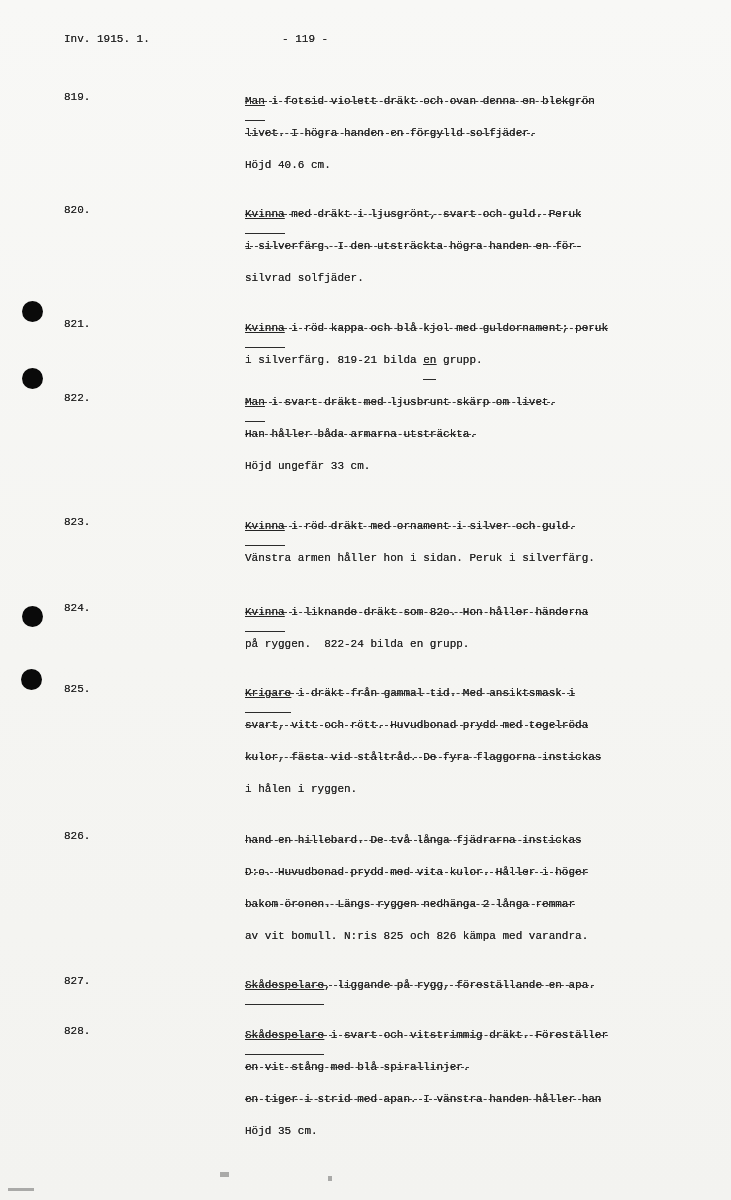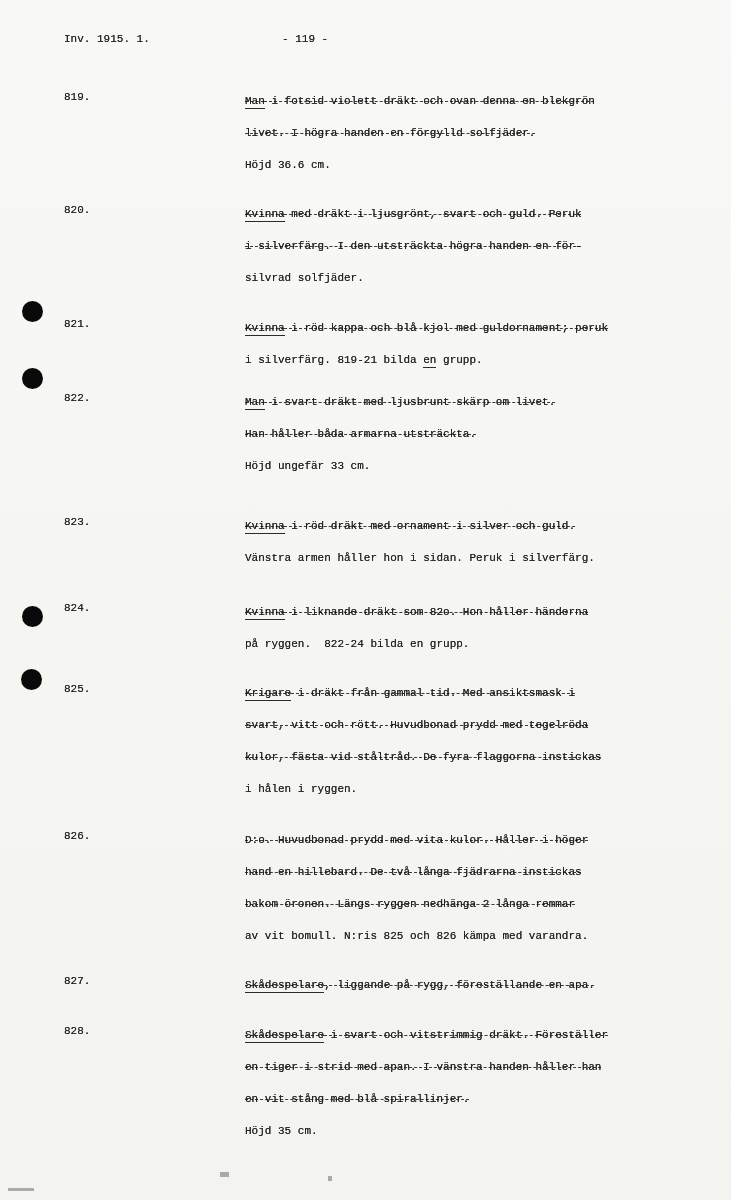--- a/index.html
+++ b/index.html
@@ -18,21 +18,21 @@
     text-shadow:0 0 0.6px rgba(15,15,15,0.75);
     white-space:pre;
   }
   .hdr-inv{position:absolute;left:64px;top:33px;}
   .hdr-page{position:absolute;left:282px;top:33px;}
   .entries{position:absolute;inset:0;}
   .entry{position:absolute;left:64px;}
   .num{position:absolute;left:0;top:0;}
   .body{margin-left:181px;}
   .line{height:32px;line-height:20px;}
-  .u{border-bottom:1.4px solid #2b2b2b;padding-bottom:1px;}
+  .u{border-bottom:1.4px solid #2b2b2b;padding-bottom:13px;text-decoration:underline;}
   .smudge{
     text-decoration:line-through;
     text-decoration-style:dashed;
     text-decoration-color:rgba(30,30,30,0.28);
     text-decoration-thickness:1px;
   }
   .hole{position:absolute;background:#0a0a0a;border-radius:50%;}
   .artifact{position:absolute;background:rgba(110,110,110,0.55);}
 </style>
 </head>
@@ -40,21 +40,21 @@
 
 <div class="page">
   <div class="txt hdr-inv">Inv. 1915. 1.</div>
   <div class="txt hdr-page">- 119 -</div>
   <div class="entries">
       <div class="entry" style="top: 91px;">
         <div class="num txt">819.</div>
         <div class="body">
           <div class="line txt smudge"><span class="u">Man</span><span> i fotsid violett dräkt och ovan denna en blekgrön</span></div>
           <div class="line txt smudge"><span>livet. I högra handen en förgylld solfjäder.</span></div>
-          <div class="line txt"><span>Höjd 36.6 cm.</span></div>
+          <div class="line txt"><span>Höjd 40.6 cm.</span></div>
         </div>
       </div>
       <div class="entry" style="top: 204px;">
         <div class="num txt">820.</div>
         <div class="body">
           <div class="line txt smudge"><span class="u">Kvinna</span><span> med dräkt i ljusgrönt, svart och guld. Peruk</span></div>
           <div class="line txt smudge"><span>i silverfärg. I den utsträckta högra handen en för-</span></div>
           <div class="line txt"><span>silvrad solfjäder.</span></div>
         </div>
       </div>
@@ -92,38 +92,38 @@
         <div class="body">
           <div class="line txt smudge"><span class="u">Krigare</span><span> i dräkt från gammal tid. Med ansiktsmask i</span></div>
           <div class="line txt smudge"><span>svart, vitt och rött. Huvudbonad prydd med tegelröda</span></div>
           <div class="line txt smudge"><span>kulor, fästa vid ståltråd. De fyra flaggorna instickas</span></div>
           <div class="line txt"><span>i hålen i ryggen.</span></div>
         </div>
       </div>
       <div class="entry" style="top: 830px;">
         <div class="num txt">826.</div>
         <div class="body">
+          <div class="line txt smudge"><span>hand en hillebard. De två långa fjädrarna instickas</span></div>
           <div class="line txt smudge"><span>D:o. Huvudbonad prydd med vita kulor. Håller i höger</span></div>
-          <div class="line txt smudge"><span>hand en hillebard. De två långa fjädrarna instickas</span></div>
           <div class="line txt smudge"><span>bakom öronen. Längs ryggen nedhänga 2 långa remmar</span></div>
           <div class="line txt"><span>av vit bomull. N:ris 825 och 826 kämpa med varandra.</span></div>
         </div>
       </div>
       <div class="entry" style="top: 975px;">
         <div class="num txt">827.</div>
         <div class="body">
           <div class="line txt smudge"><span class="u">Skådespelare</span><span>, liggande på rygg, föreställande en apa.</span></div>
         </div>
       </div>
       <div class="entry" style="top: 1025px;">
         <div class="num txt">828.</div>
         <div class="body">
           <div class="line txt smudge"><span class="u">Skådespelare</span><span> i svart och vitstrimmig dräkt. Föreställer</span></div>
+          <div class="line txt smudge"><span>en vit stång med blå spirallinjer.</span></div>
           <div class="line txt smudge"><span>en tiger i strid med apan. I vänstra handen håller han</span></div>
-          <div class="line txt smudge"><span>en vit stång med blå spirallinjer.</span></div>
           <div class="line txt"><span>Höjd 35 cm.</span></div>
         </div>
       </div>
     </div>
 </div>
 
 <div class="hole" style="left: 21.5px; top: 300.5px; width: 21px; height: 21px;"></div>
 <div class="hole" style="left: 21.5px; top: 367.5px; width: 21px; height: 21px;"></div>
 <div class="hole" style="left: 21.5px; top: 605.5px; width: 21px; height: 21px;"></div>
 <div class="hole" style="left: 20.5px; top: 668.5px; width: 21px; height: 21px;"></div>

